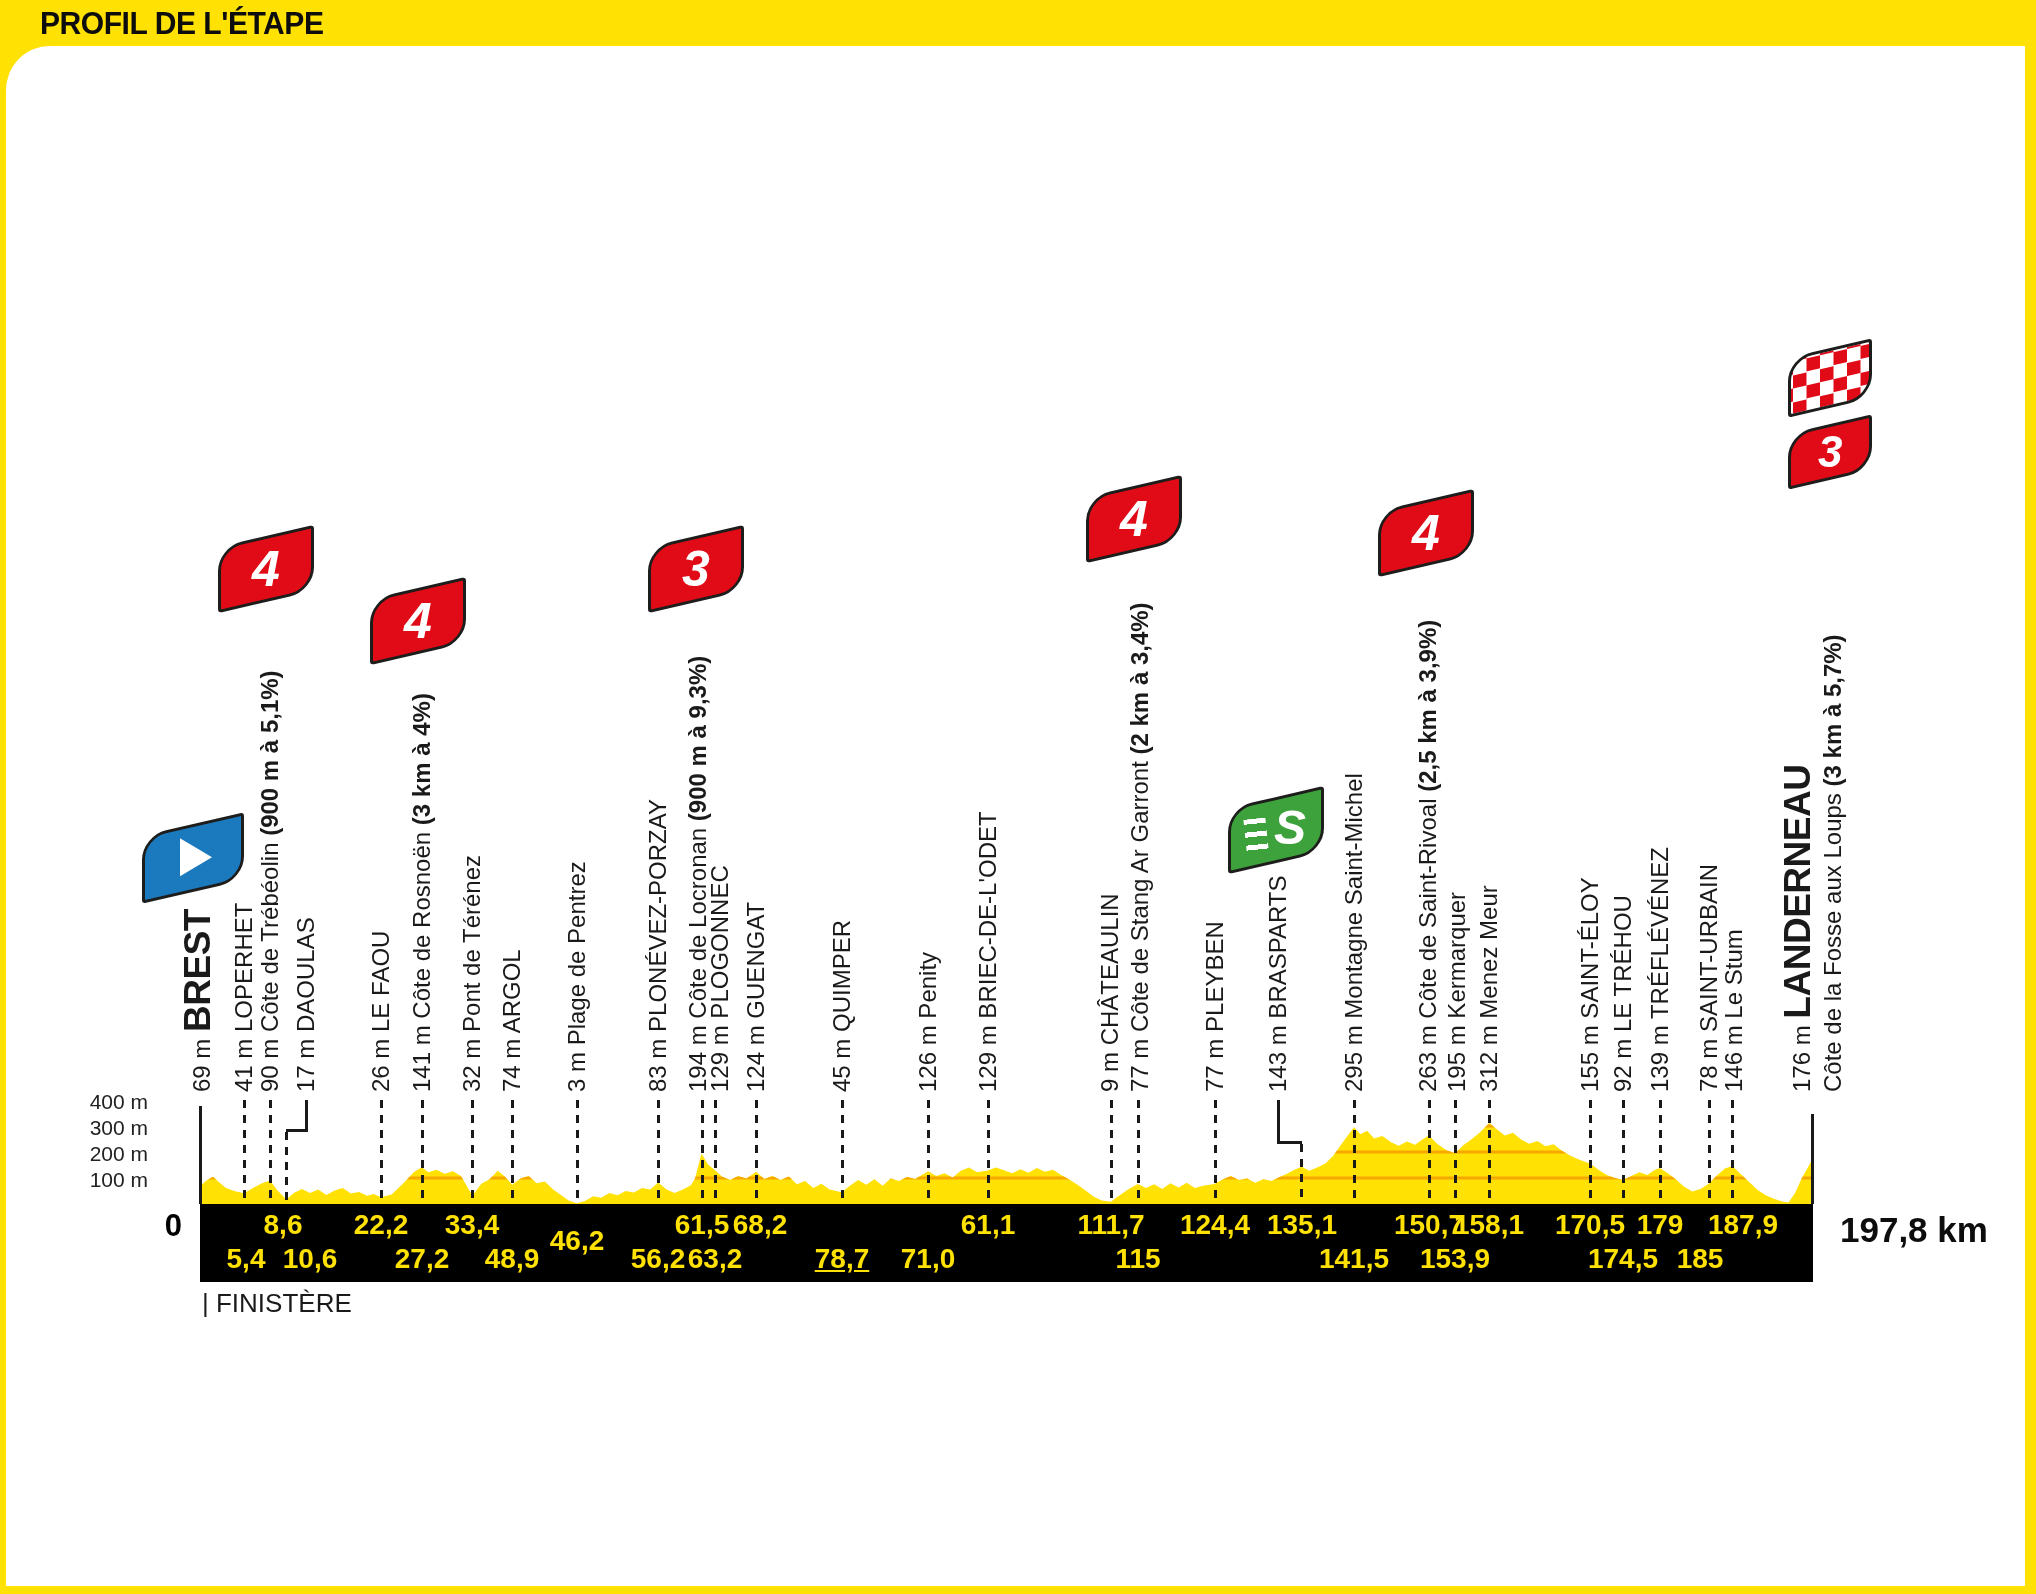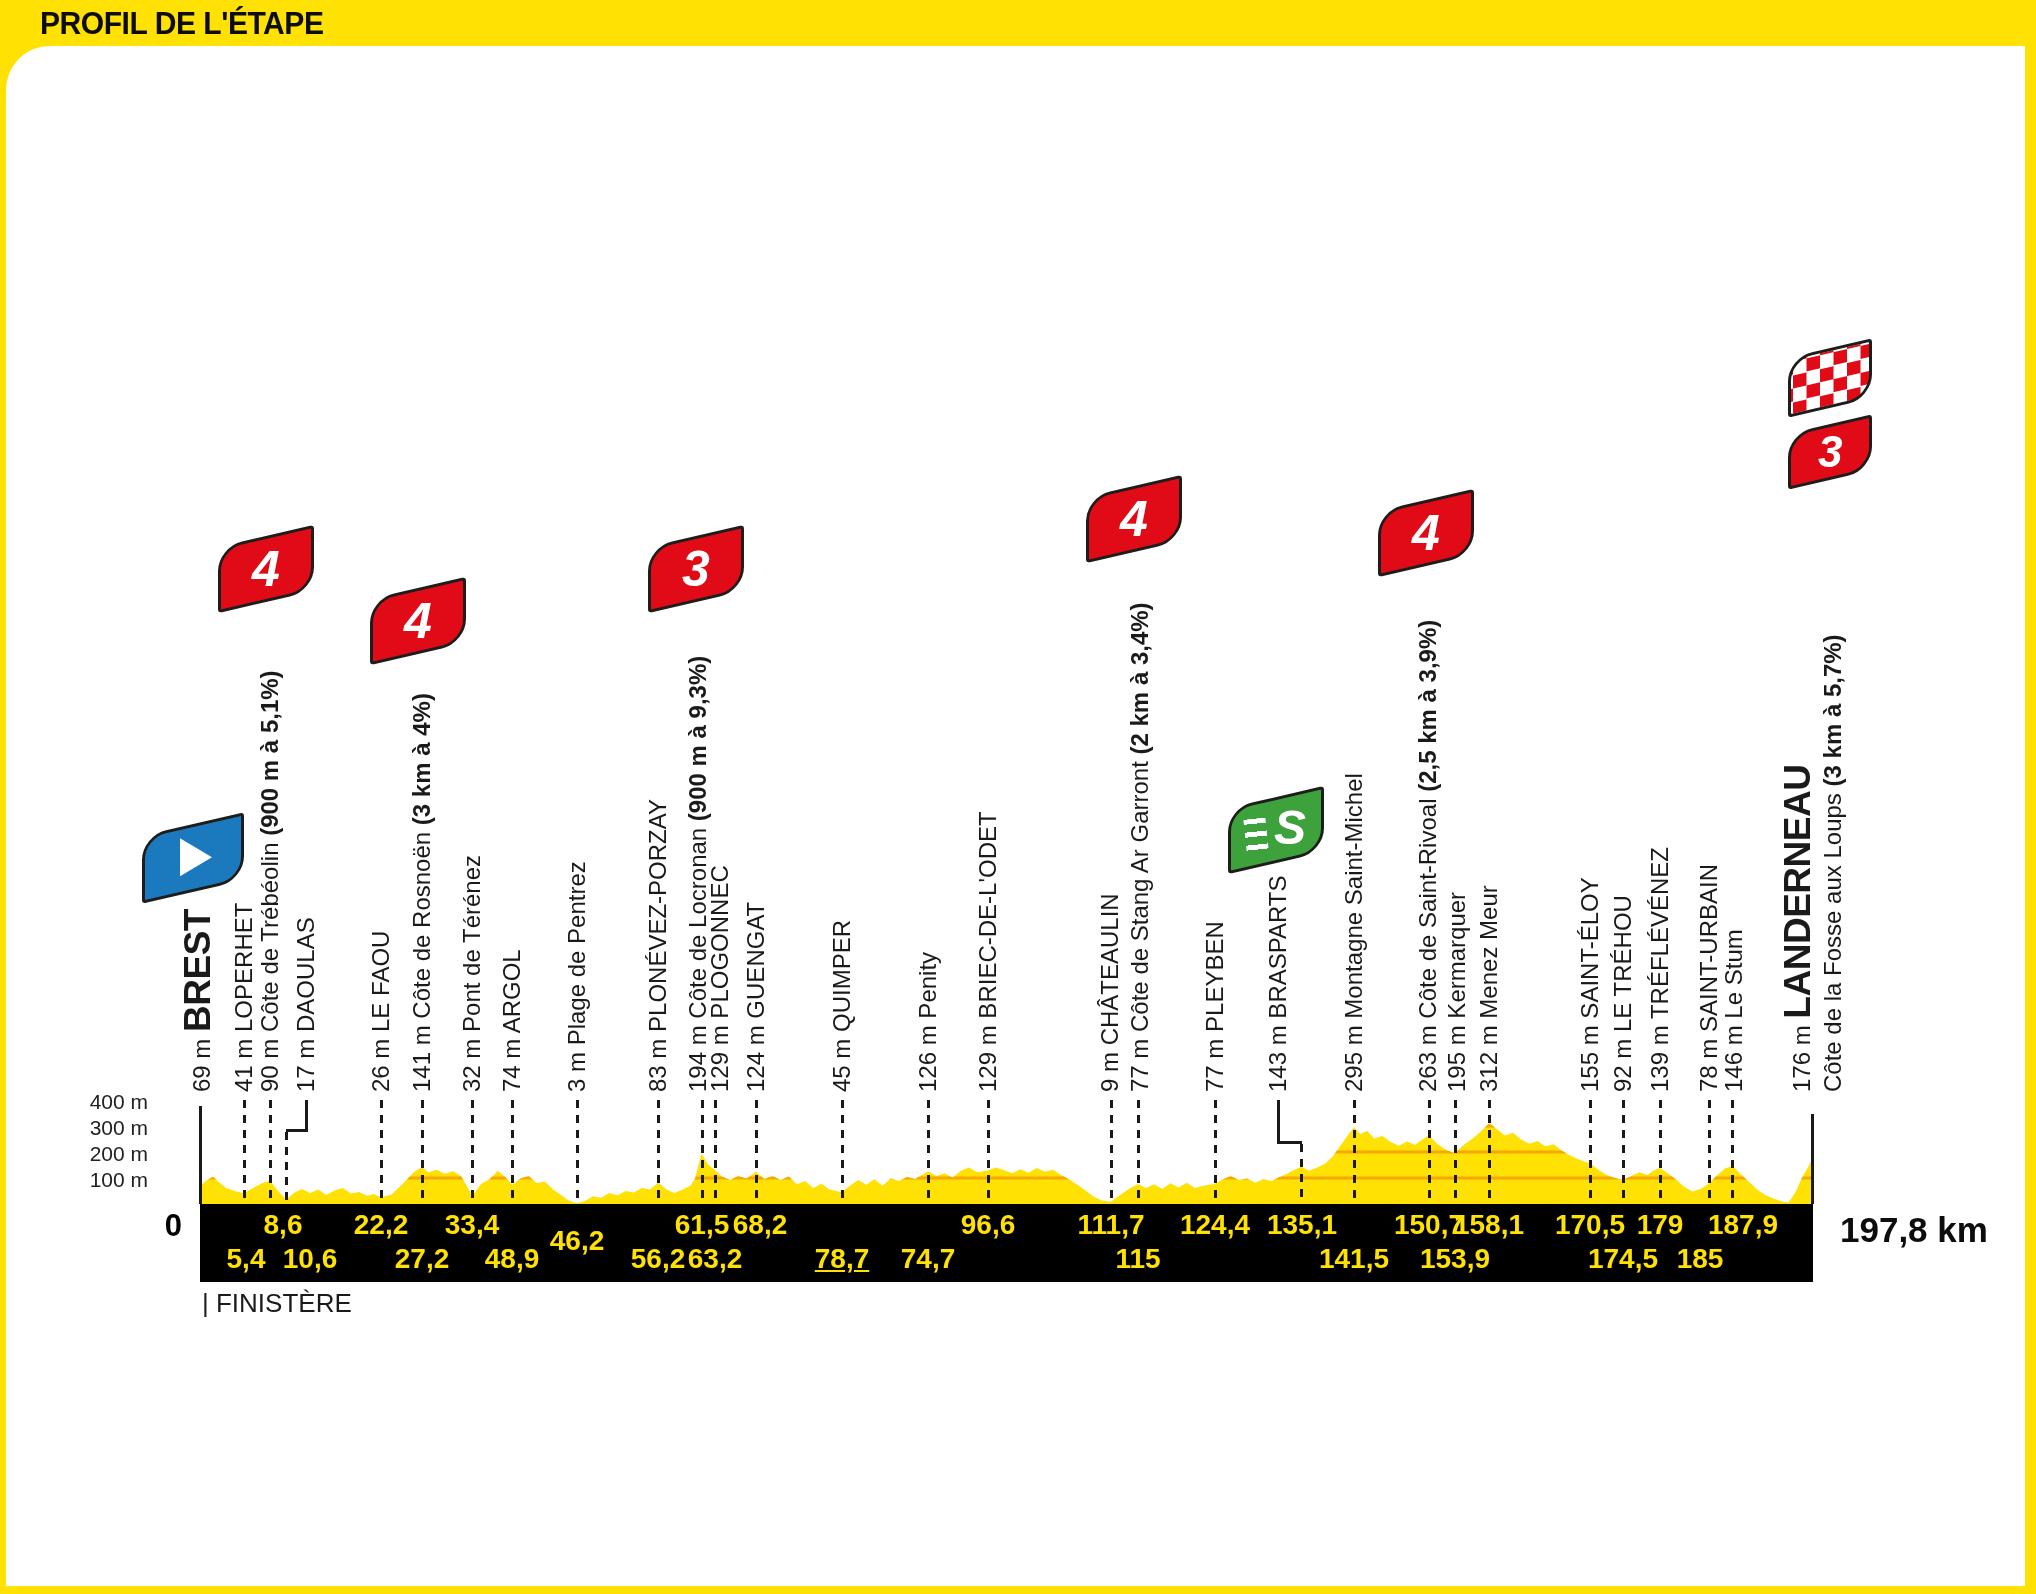--- a/index.html
+++ b/index.html
@@ -182,22 +182,22 @@
   <span class="km r1" style="left:381px;">22,2</span>
   <span class="km r2" style="left:422px;">27,2</span>
   <span class="km r1" style="left:472px;">33,4</span>
   <span class="km r2" style="left:512px;">48,9</span>
   <span class="km r1" style="left:577px;margin-top:16px;">46,2</span>
   <span class="km r2" style="left:658px;">56,2</span>
   <span class="km r1" style="left:702px;">61,5</span>
   <span class="km r2" style="left:715px;">63,2</span>
   <span class="km r1" style="left:760px;">68,2</span>
   <span class="km r2" style="left:842px;text-decoration:underline;">78,7</span>
-  <span class="km r2" style="left:928px;">74,7</span>
-  <span class="km r1" style="left:988px;">96,6</span>
+  <span class="km r2" style="left:928px;">71,0</span>
+  <span class="km r1" style="left:988px;">61,1</span>
   <span class="km r1" style="left:1111px;">111,7</span>
   <span class="km r2" style="left:1138px;">115</span>
   <span class="km r1" style="left:1215px;">124,4</span>
   <span class="km r1" style="left:1302px;">135,1</span>
   <span class="km r2" style="left:1354px;">141,5</span>
   <span class="km r1" style="left:1429px;">150,7</span>
   <span class="km r2" style="left:1455px;">153,9</span>
   <span class="km r1" style="left:1489px;">158,1</span>
   <span class="km r1" style="left:1590px;">170,5</span>
   <span class="km r2" style="left:1623px;">174,5</span>

